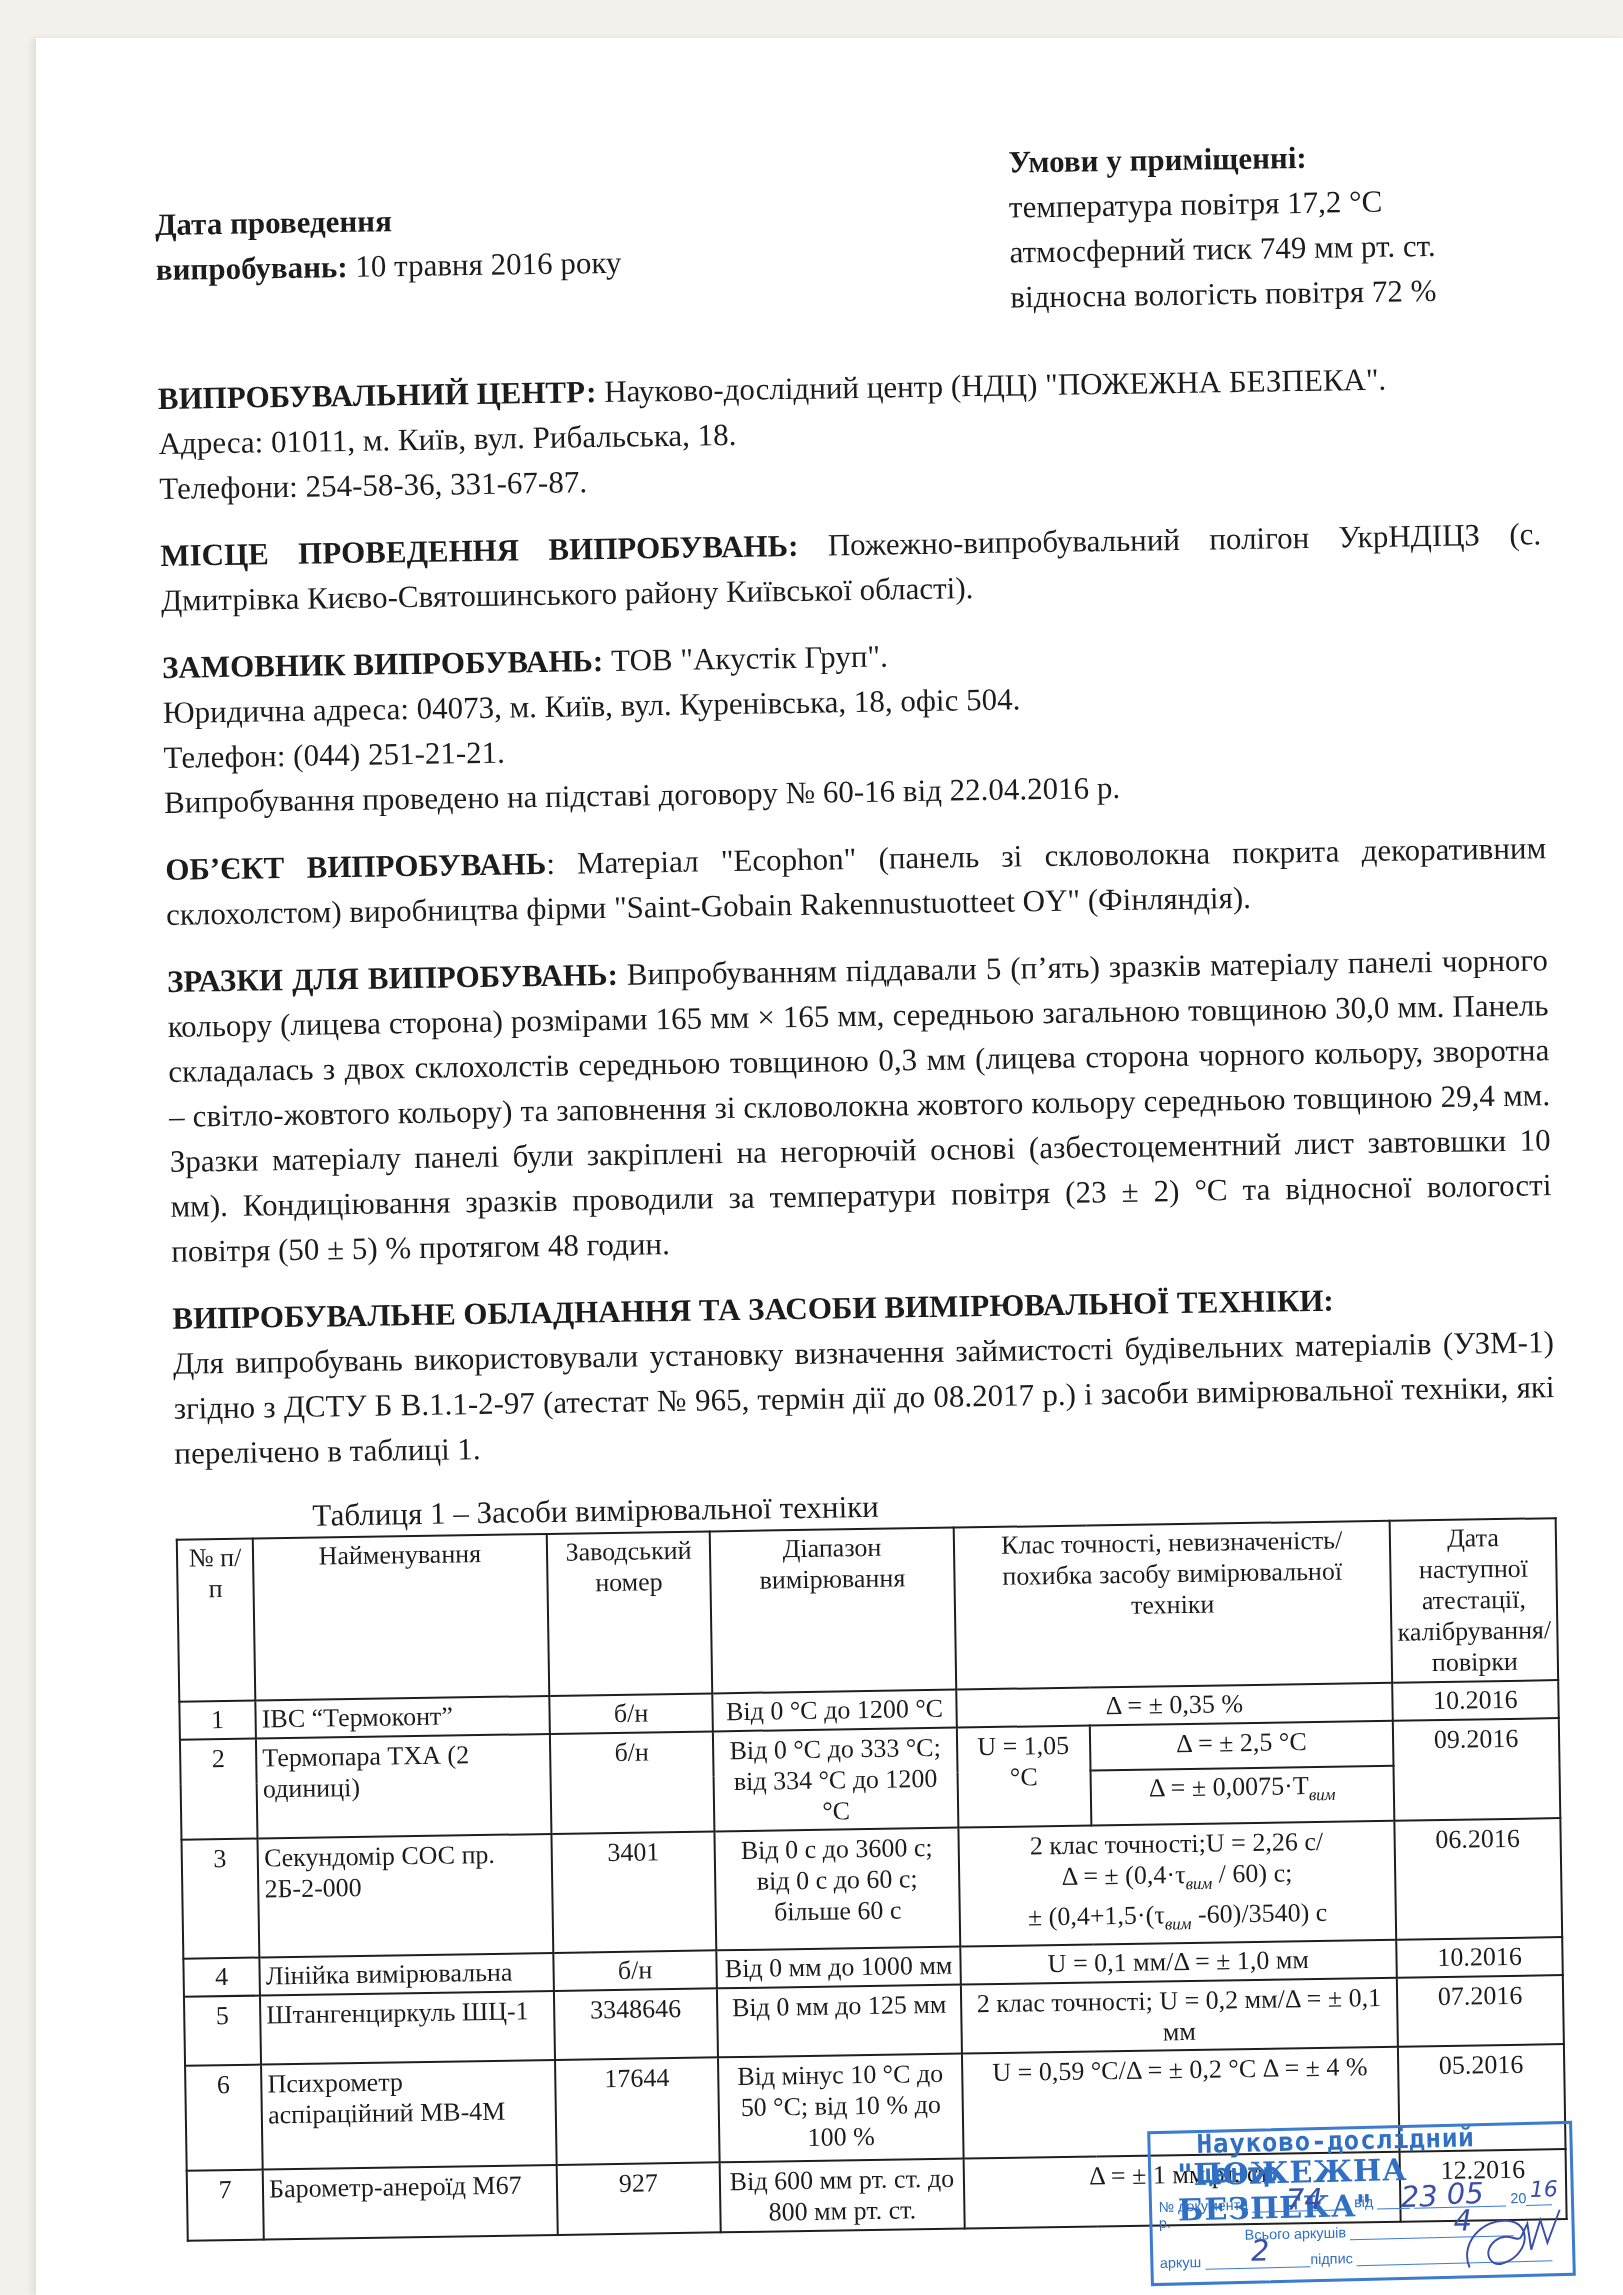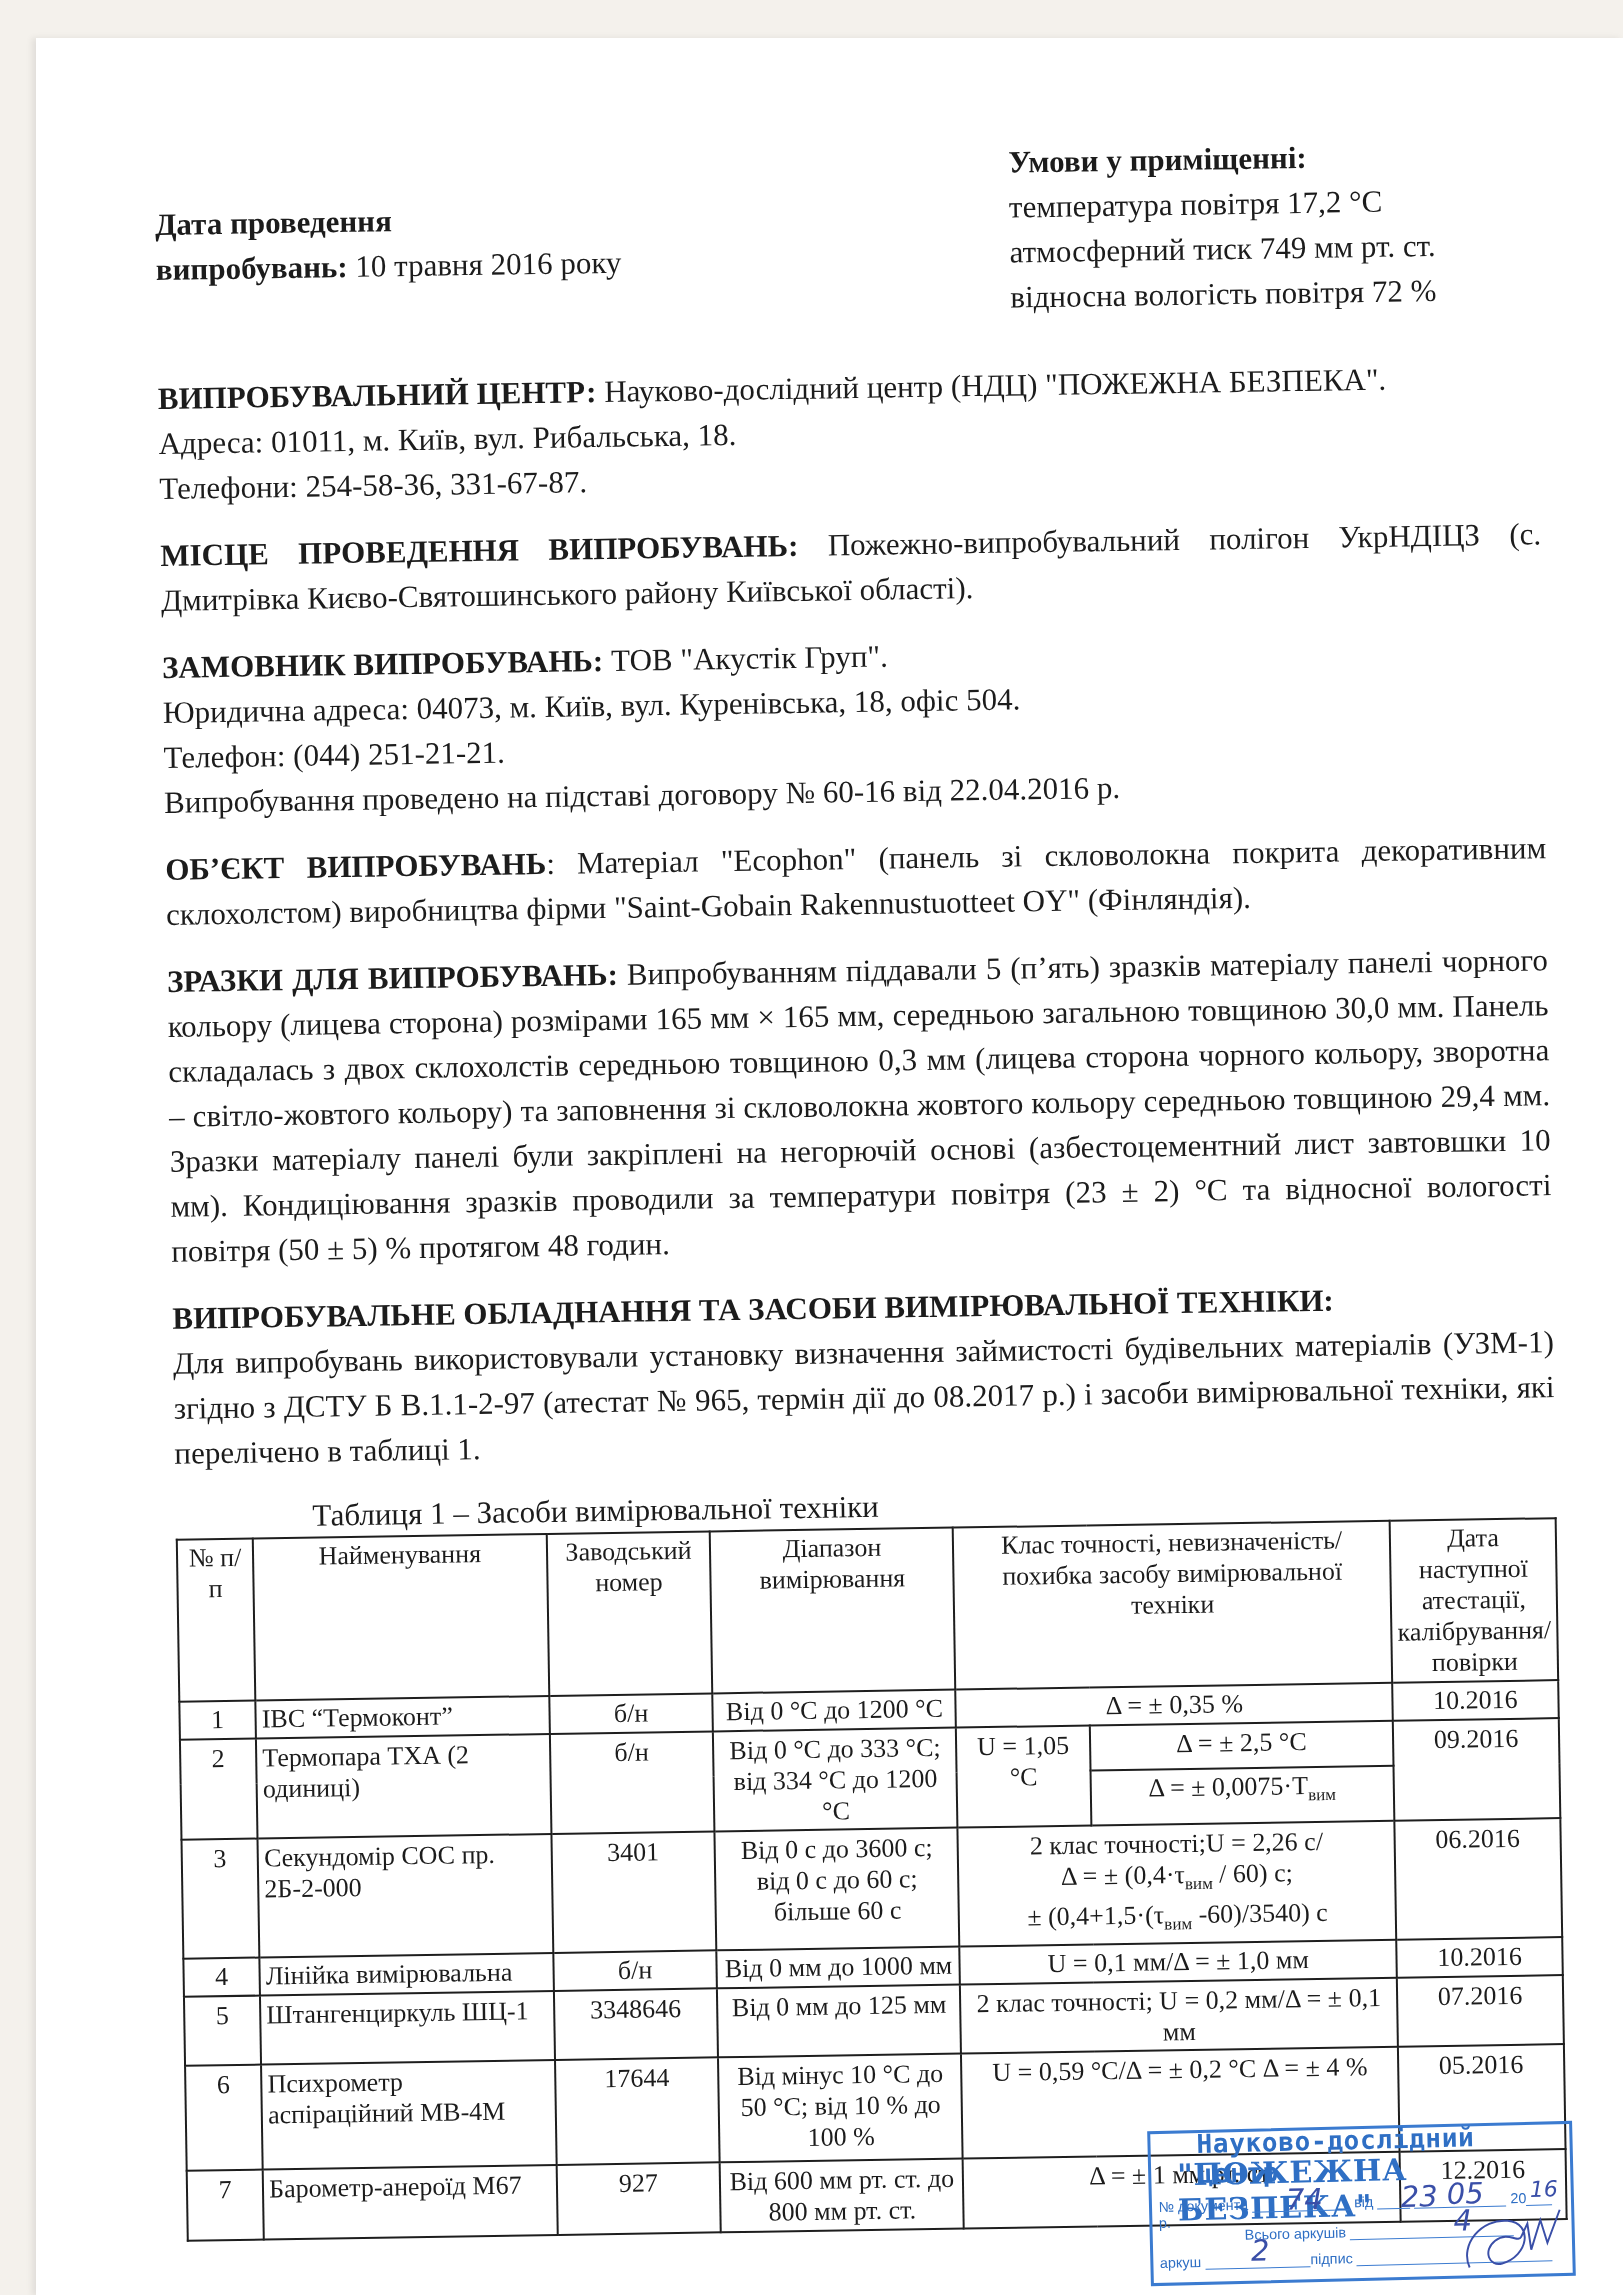--- a/index.html
+++ b/index.html
@@ -41,21 +41,21 @@
   }
   table.instr td.left { text-align:left; }
   table.instr th { height:124px; }
   .c-no { width:72px; }
   .c-name { width:301px; }
   .c-ser { width:157px; }
   .c-range { width:249px; }
   .c-acc-a { width:137px; }
   .c-acc-b { width:327px; }
   .c-date { width:137px; }
-  sub { font-size:17px; }
+  sub { font-size:17px;font-style:italic; }
 
   .stamp {
     position:absolute; left:1149px; top:2126px; width:419px; height:149px;
     border:3.3px solid #3b7bd0; color:#2f6fc4;
     transform:rotate(-1.4deg);
     font-family:"DejaVu Sans Mono", monospace;
     background:rgba(255,255,255,0.0);
   }
   .stamp .s1 { position:absolute; left:46px; top:-3.9px; font-size:26px; font-weight:bold; letter-spacing:0.7px; }
   .stamp .s2 { position:absolute; left:26px; top:23.6px; font-size:30px; font-weight:bold; letter-spacing:0.7px; font-family:"DejaVu Serif", serif; }

